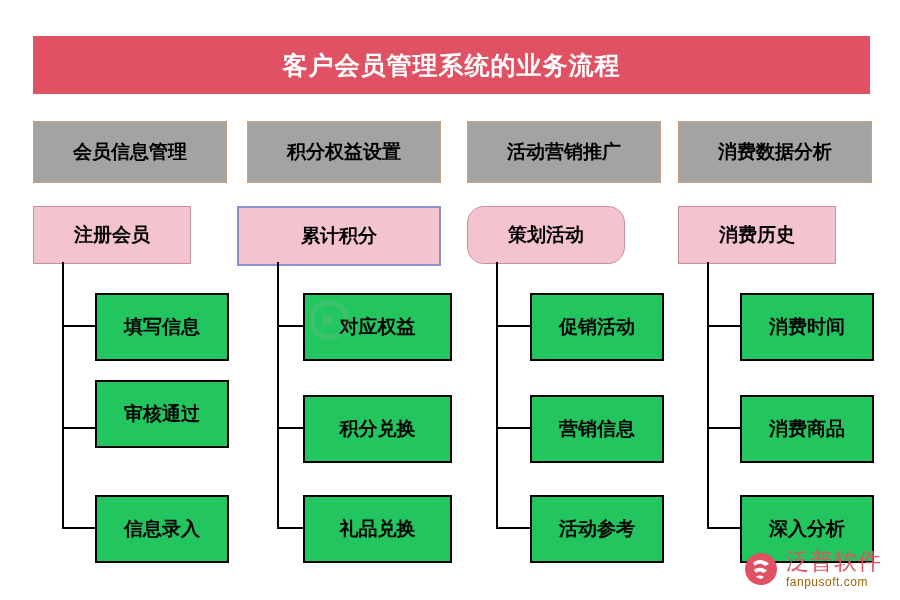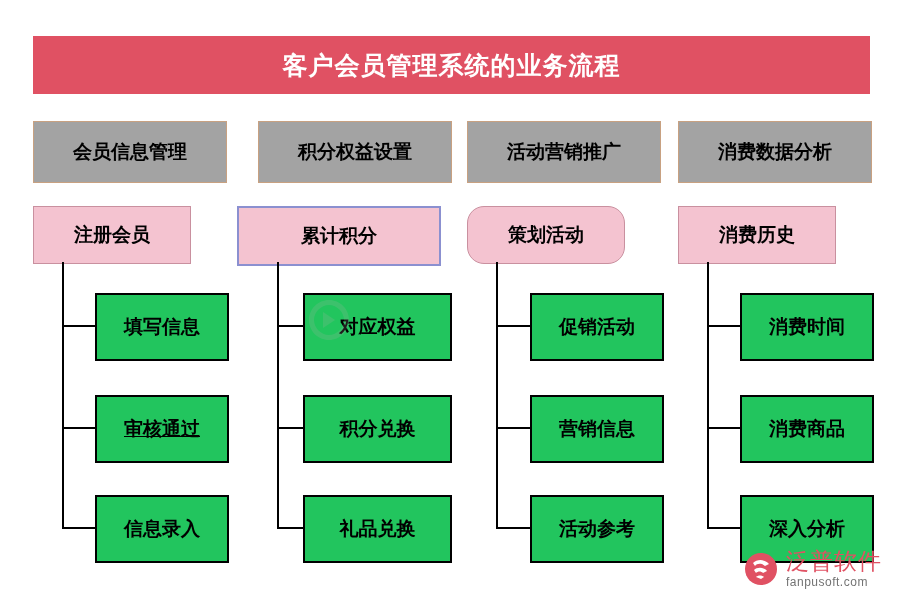--- a/index.html
+++ b/index.html
@@ -127,21 +127,21 @@
     line-height: 1;
   }
   .logo-cn {
     font-size: 23px;
     font-weight: normal;
     color: #e05163;
     letter-spacing: 1px;
   }
   .logo-en {
     font-size: 12px;
-    color: #737373;
+    color: #a16207;
     letter-spacing: 0.5px;
     margin-top: 3px;
   }
 </style>
 </head>
 <body>
 
 <div class="canvas">
 
   <div class="title-banner">
@@ -156,28 +156,28 @@
   </div>
 
   <div class="vline" style="left:62px; top:262px; height:266px;"></div>
   <div class="hline" style="left:62px; top:325px; width:33px;"></div>
   <div class="hline" style="left:62px; top:427px; width:33px;"></div>
   <div class="hline" style="left:62px; top:527px; width:33px;"></div>
 
   <div class="leaf" style="left:95px; top:293px; width:130px;">
     <span class="lbl">填写信息</span>
   </div>
-  <div class="leaf" style="left:95px; top:395px; width:130px;text-decoration:underline;">
+  <div class="leaf" style="left:95px; top:380px; width:130px;">
     <span class="lbl">审核通过</span>
   </div>
   <div class="leaf" style="left:95px; top:495px; width:130px;">
     <span class="lbl">信息录入</span>
   </div>
 
-  <div class="col-head" style="left:258px; top:121px; width:192px;">
+  <div class="col-head" style="left:247px; top:121px; width:192px;">
     <span class="lbl">积分权益设置</span>
   </div>
   <div class="sub-head highlight" style="left:237px; top:206px; width:200px;">
     <span class="lbl">累计积分</span>
   </div>
   <div class="vline" style="left:277px; top:262px; height:266px;"></div>
   <div class="hline" style="left:277px; top:325px; width:26px;"></div>
   <div class="hline" style="left:277px; top:427px; width:26px;"></div>
   <div class="hline" style="left:277px; top:527px; width:26px;"></div>
   <div class="leaf" style="left:303px; top:293px; width:145px;">

